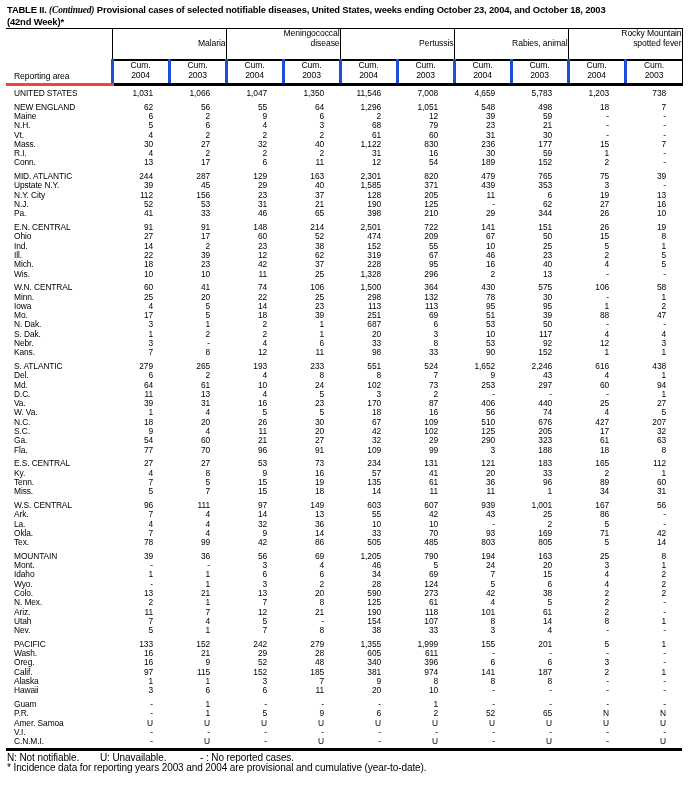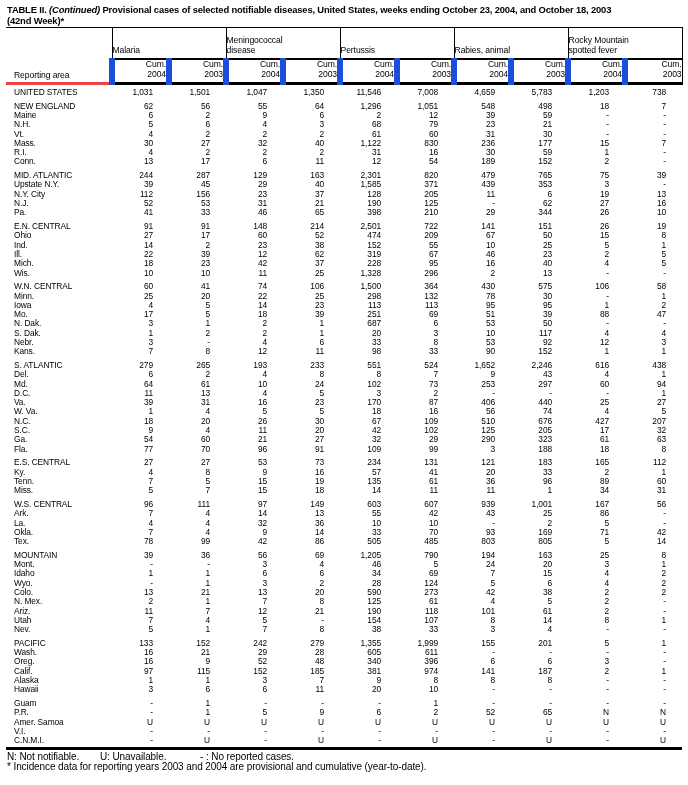--- a/index.html
+++ b/index.html
@@ -4,43 +4,43 @@
 <style>
   * { margin:0; padding:0; box-sizing:border-box; }
   html,body { background:#fff; }
   body {
     width:688px; height:785px; overflow:hidden;
     color:#000; font-family:"Liberation Sans", sans-serif;
     position:relative;
   }
   .title-block { margin:4px 4px 1px 7px; font-weight:bold; font-size:9.4px; line-height:11px; letter-spacing:-0.15px; }
   .title-line1 { white-space:nowrap; }
-  .title-continued { font-style:italic; }
+  .title-continued { font-style:italic;font-family:Liberation Serif, serif; }
 
   table.main {
     border-collapse:collapse; table-layout:fixed;
     width:676px; margin-left:6px;
   }
   col.c-area { width:106px; }
   col.c-num { width:57px; }
 
   thead th { font-weight:normal; font-size:8.6px; }
   th.corner { border-top:1px solid #000; }
   th.group {
     border-top:1px solid #000;
     border-left:1px solid #000; border-right:1px solid #000;
     border-bottom:2px solid #000;
-    vertical-align:bottom; text-align:left;
-    line-height:9.6px; padding-bottom:2px; height:31px;
+    vertical-align:bottom; text-align:right;
+    line-height:9.6px; padding-bottom:10px; height:31px;
     white-space:pre-line; letter-spacing:-0.1px;
   }
   th.sub {
-    border-left:6px solid #1d4ed8; border-right:1px solid #000;
+    border-left:3px solid #1d4ed8; border-right:1px solid #000;
     border-bottom:3px solid #000;
-    text-align:right; vertical-align:middle;
+    text-align:center; vertical-align:middle;
     line-height:9.8px; height:25px; padding-bottom:1px;
     white-space:pre-line; letter-spacing:-0.1px;
   }
   th.area-head {
     border-bottom:3px solid #ef4444;
     text-align:left; vertical-align:bottom;
     padding:0 0 2px 8px; letter-spacing:-0.1px;
   }
 
   tbody td {
@@ -114,21 +114,21 @@
       <th class="sub">Cum.
 2004</th>
       <th class="sub">Cum.
 2003</th>
     </tr>
   </thead>
   <tbody>
       <tr>
         <td class="area">UNITED STATES</td>
         <td class="num">1,031</td>
-        <td class="num">1,501</td>
+        <td class="num">1,066</td>
         <td class="num">1,047</td>
         <td class="num">1,350</td>
         <td class="num">11,546</td>
         <td class="num">7,008</td>
         <td class="num">4,659</td>
         <td class="num">5,783</td>
         <td class="num">1,203</td>
         <td class="num">738</td>
       </tr>
       <tr class="section-start">

